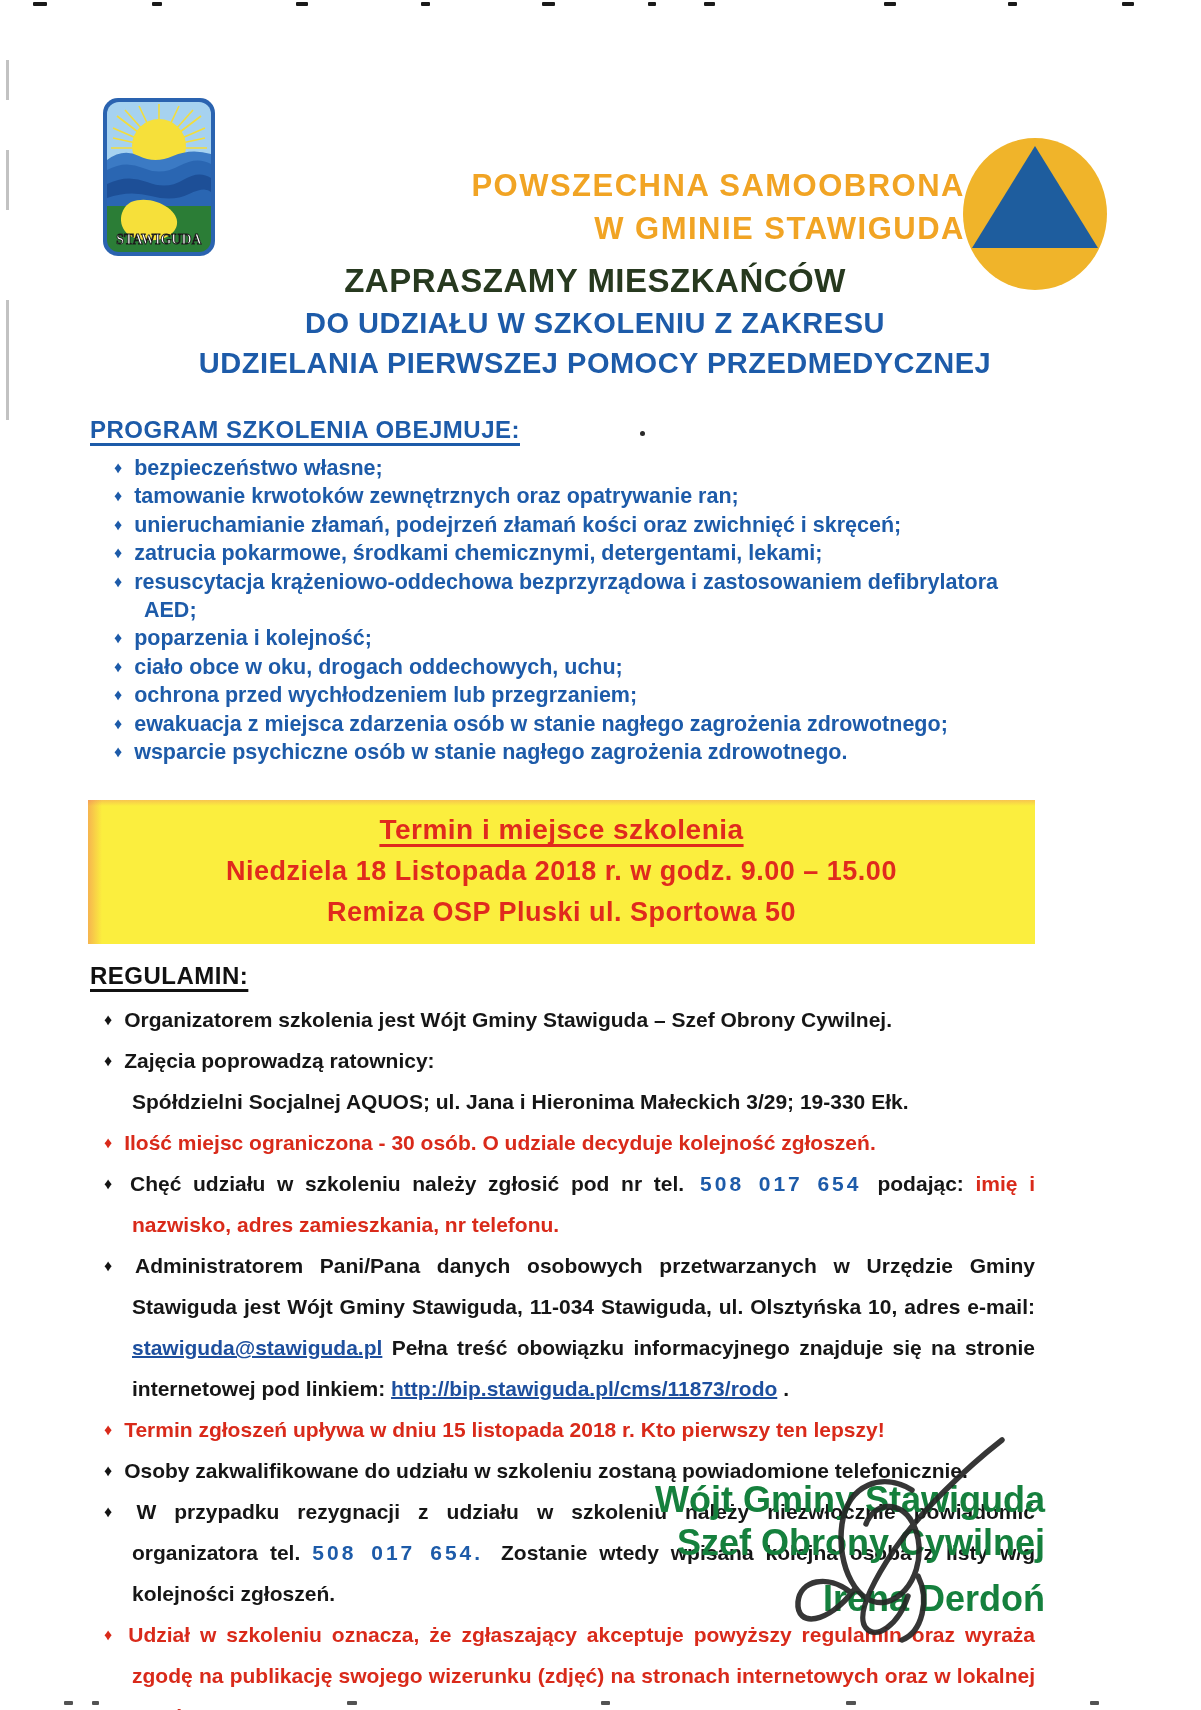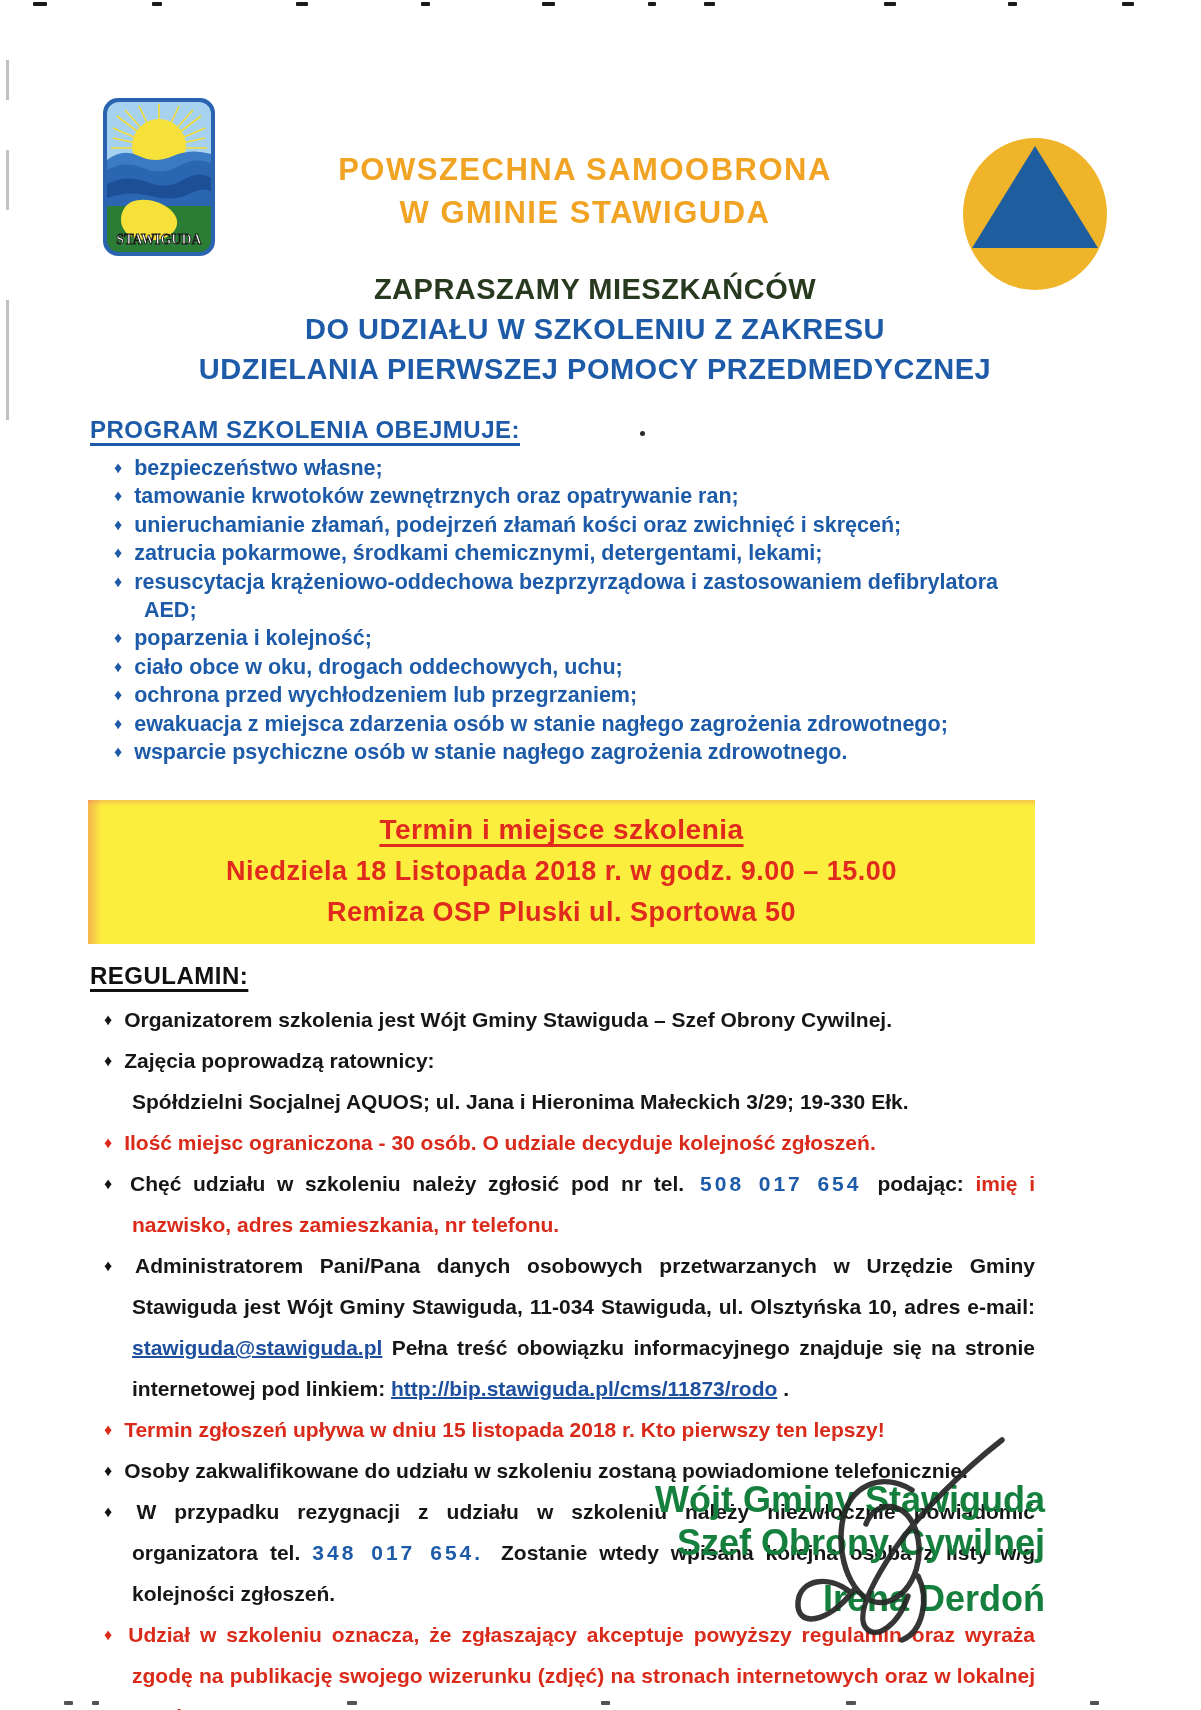--- a/index.html
+++ b/index.html
@@ -10,26 +10,26 @@
   }
   
   .tick{position:absolute;background:#1a1a1a;height:4px;border-radius:1px;}
   .tick.top{top:2px;}
   .tick.bot{top:1701px;opacity:.75;}
   .dot{position:absolute;width:5px;height:5px;background:#2a2a2a;border-radius:50%;}
   .edge-mark{position:absolute;left:6px;width:3px;background:#9a9a9a;opacity:.6;}
   
   .crest{position:absolute;left:103px;top:98px;}
   .org-title{
-    position:absolute;left:205px;top:148px;width:760px;text-align:center;
+    position:absolute;left:205px;top:164px;width:760px;text-align:right;
     color:#f1a424;font-size:31px;line-height:43px;letter-spacing:1.5px;
   }
   .cd-logo{position:absolute;left:960px;top:134px;}
   .invite{position:absolute;left:55px;top:262px;width:1080px;text-align:center;}
-  .inv1{font-size:29px;color:#27391f;letter-spacing:.5px;margin-top:11px;}
+  .inv1{font-size:33px;color:#27391f;letter-spacing:.5px;}
   .inv2{font-size:29px;color:#1d5ba9;margin-top:7px;letter-spacing:.5px;}
   
   .content{position:absolute;left:90px;top:416px;width:945px;}
   .prog-head{
     font-size:24px;color:#1d5ba9;letter-spacing:.5px;
     text-decoration:underline;text-decoration-thickness:3px;text-underline-offset:5px;
     margin-bottom:10px;
   }
   .pli{
     font-size:21.5px;line-height:28.4px;color:#1d5ba9;
@@ -194,21 +194,21 @@
       <div class="rli red"><span class="dia r">♦</span><span>Ilość miejsc ograniczona - 30 osób. O udziale decyduje kolejność zgłoszeń.</span></div>
 
       <div class="rli just"><span class="dia k">♦</span><span>Chęć udziału w szkoleniu należy zgłosić pod nr tel.</span><span class="phone">508 017 654</span><span>podając:</span> <span class="red">imię i nazwisko, adres zamieszkania, nr telefonu.</span></div>
 
       <div class="rli just"><span class="dia k">♦</span><span>Administratorem Pani/Pana danych osobowych przetwarzanych w Urzędzie Gminy Stawiguda jest Wójt Gminy Stawiguda, 11-034 Stawiguda, ul. Olsztyńska 10, adres e-mail:</span> <span class="lnk">stawiguda@stawiguda.pl</span> <span>Pełna treść obowiązku informacyjnego znajduje się na stronie internetowej pod linkiem:</span> <span class="lnk">http://bip.stawiguda.pl/cms/11873/rodo</span> <span>.</span></div>
 
       <div class="rli red"><span class="dia r">♦</span><span>Termin zgłoszeń upływa w dniu 15 listopada 2018 r. Kto pierwszy ten lepszy!</span></div>
 
       <div class="rli"><span class="dia k">♦</span><span>Osoby zakwalifikowane do udziału w szkoleniu zostaną powiadomione telefonicznie.</span></div>
 
-      <div class="rli just"><span class="dia k">♦</span><span>W przypadku rezygnacji z udziału w szkoleniu należy niezwłocznie powiadomić organizatora tel.</span><span class="phone tight">348 017 654.</span> <span>Zostanie wtedy wpisana kolejna osoba z listy w/g kolejności zgłoszeń.</span></div>
+      <div class="rli just"><span class="dia k">♦</span><span>W przypadku rezygnacji z udziału w szkoleniu należy niezwłocznie powiadomić organizatora tel.</span><span class="phone tight">508 017 654.</span> <span>Zostanie wtedy wpisana kolejna osoba z listy w/g kolejności zgłoszeń.</span></div>
 
       <div class="rli just red"><span class="dia r">♦</span><span>Udział w szkoleniu oznacza, że zgłaszający akceptuje powyższy regulamin oraz wyraża zgodę na publikację swojego wizerunku (zdjęć) na stronach internetowych oraz w lokalnej prasie.</span></div>
 
     </div>
   </div>
 
   <div class="sig-block">
     <div class="sig-l">Wójt Gminy Stawiguda</div>
     <div class="sig-l">Szef Obrony Cywilnej</div>
     <div class="sig-l3">Irena Derdoń</div>

